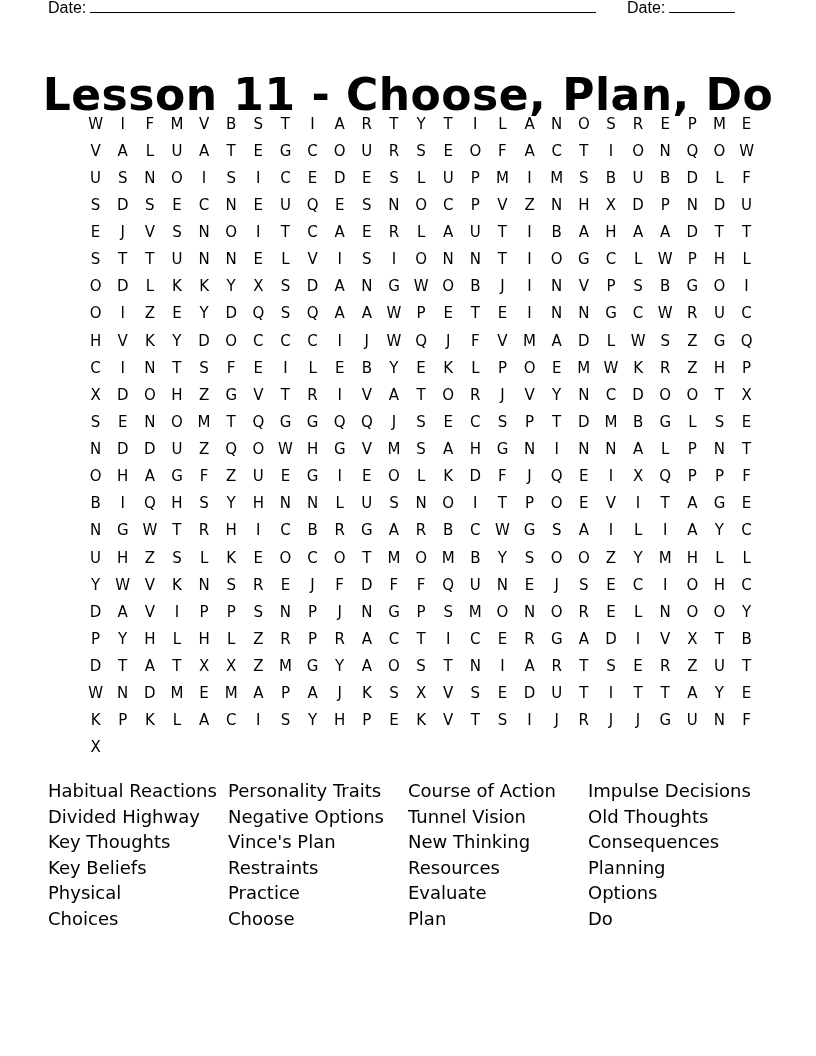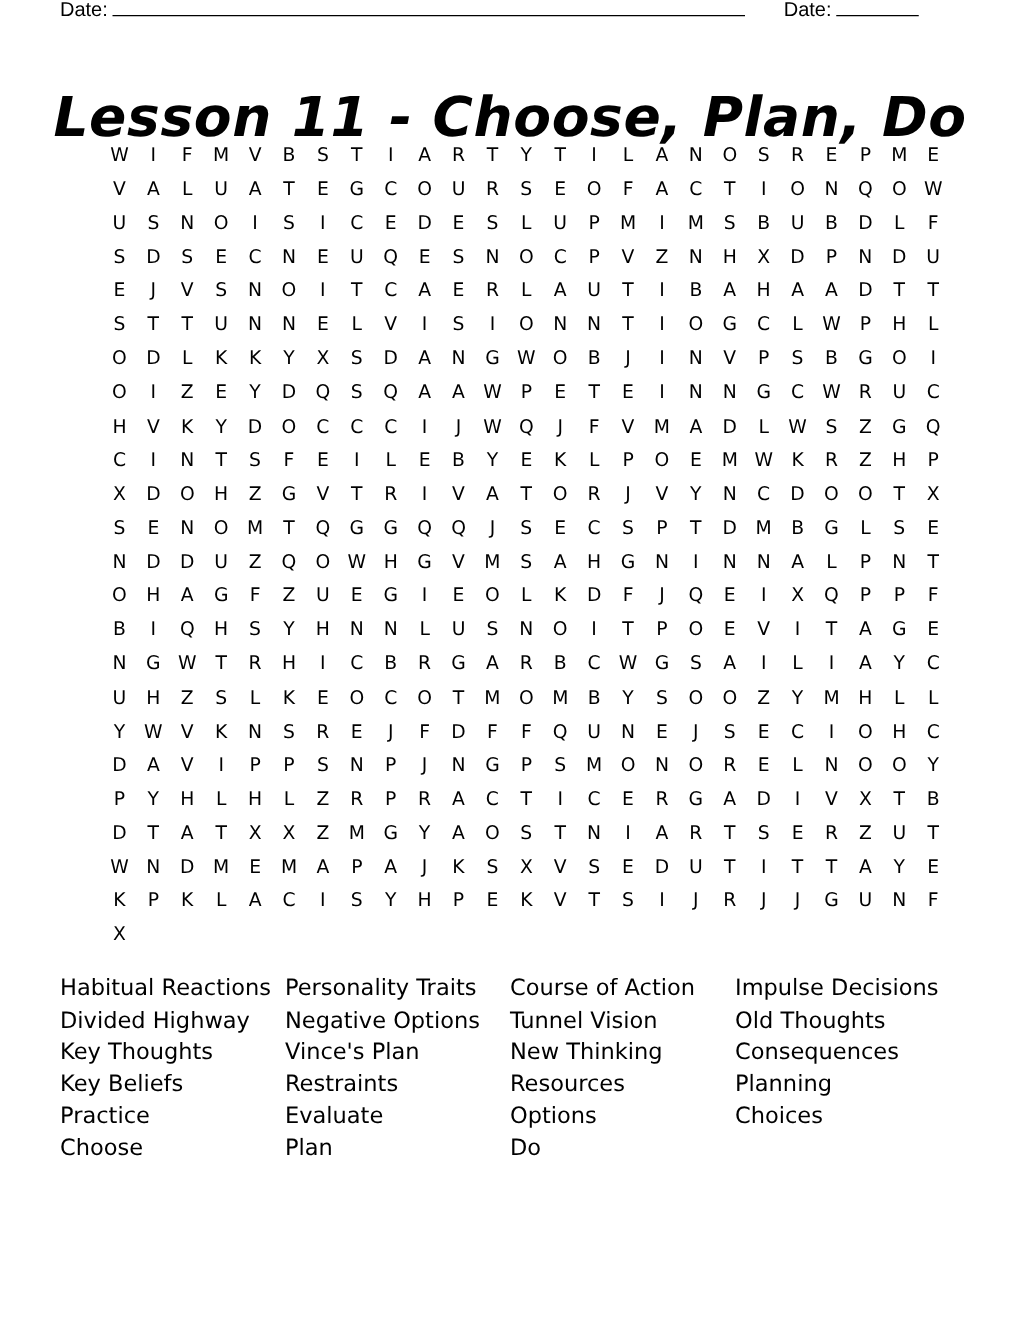--- a/index.html
+++ b/index.html
@@ -55,21 +55,20 @@
     .title {
       position: absolute;
       top: 38px;
       left: 0;
       width: 816px;
       text-align: center;
       font-family: "DejaVu Sans", sans-serif;
       font-size: 44px;
       line-height: 56px;
       letter-spacing: 0.5px;
-      font-style: italic;
     }
     .grid {
       position: absolute;
       top: 110px;
       left: 82px;
       display: grid;
       grid-template-columns: repeat(25, 27.13px);
       grid-auto-rows: 27.13px;
       font-family: "DejaVu Sans", sans-serif;
       font-size: 15px;
@@ -701,20 +700,21 @@
     <div class="word">Tunnel Vision</div>
     <div class="word">Old Thoughts</div>
     <div class="word">Key Thoughts</div>
     <div class="word">Vince's Plan</div>
     <div class="word">New Thinking</div>
     <div class="word">Consequences</div>
     <div class="word">Key Beliefs</div>
     <div class="word">Restraints</div>
     <div class="word">Resources</div>
     <div class="word">Planning</div>
+    <div class="word">Physical</div>
     <div class="word">Practice</div>
     <div class="word">Evaluate</div>
     <div class="word">Options</div>
     <div class="word">Choices</div>
     <div class="word">Choose</div>
     <div class="word">Plan</div>
     <div class="word">Do</div>
   </div>
 
 </body></html>

